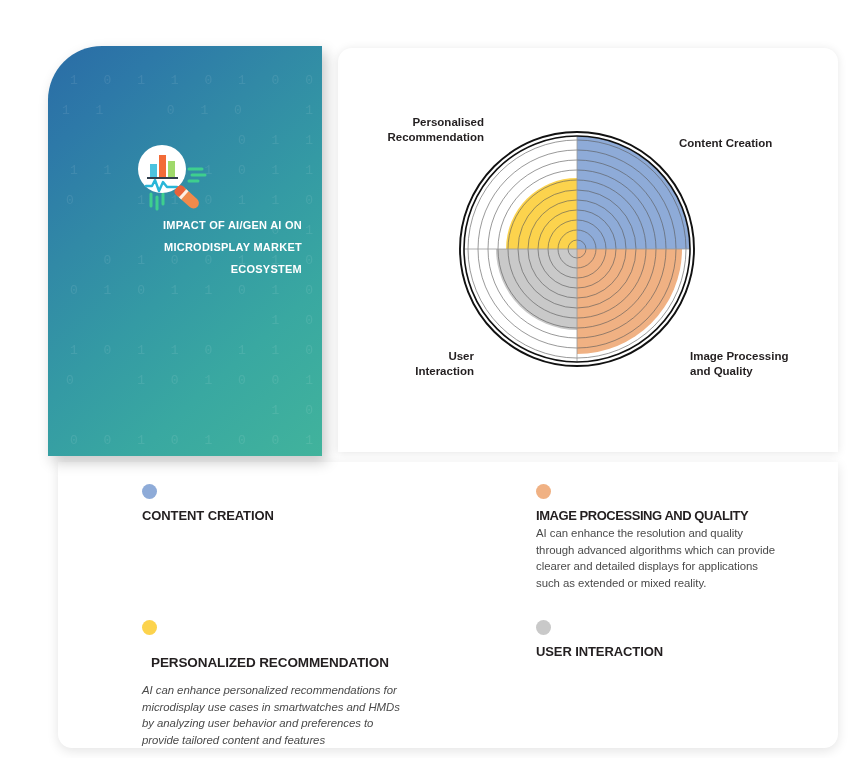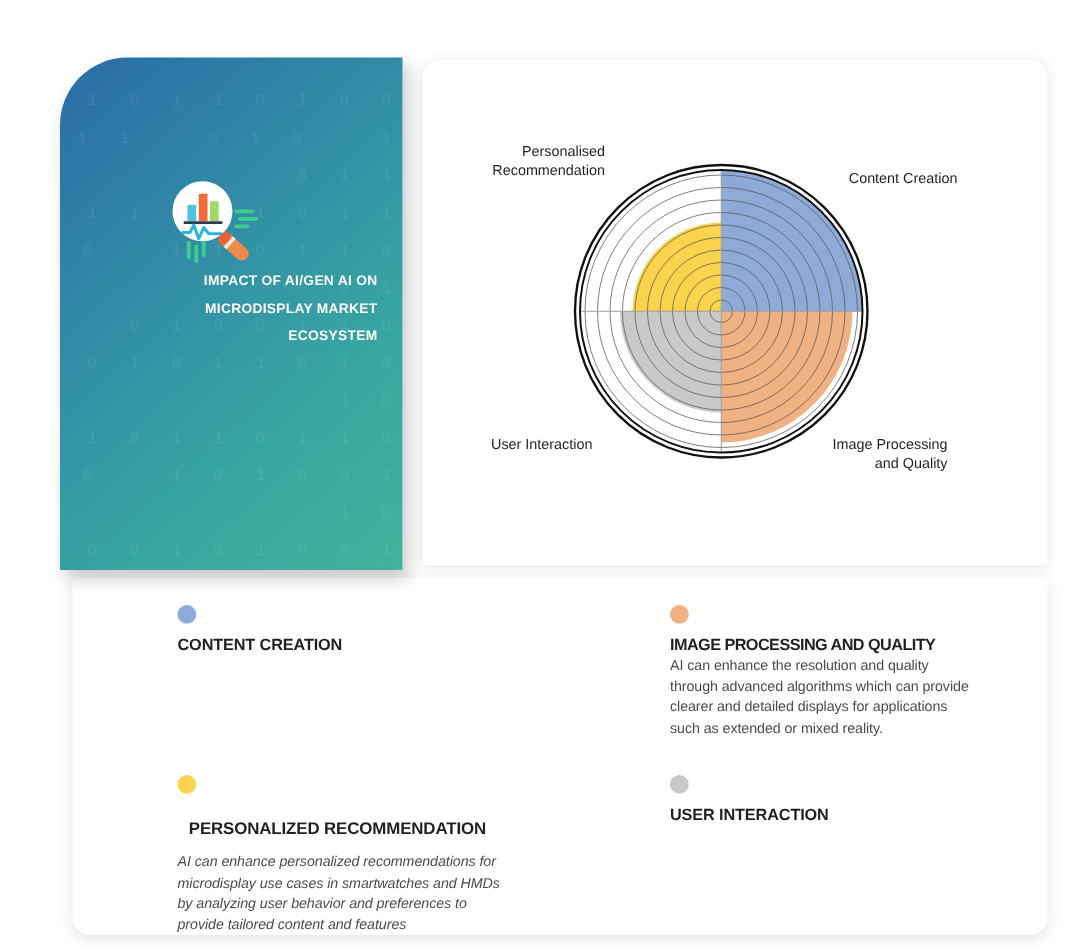--- a/index.html
+++ b/index.html
@@ -95,29 +95,29 @@
 
   
   .hero-icon { position: absolute; left: 88px; top: 96px; width: 76px; height: 72px; }
 
   
   .chart-wrap { position: absolute; left: 390px; top: 100px; width: 400px; height: 300px; }
 
   .chart-label {
     position: absolute;
     font-size: 11.5px;
-    font-weight: normal;
+    font-weight: bold;
     color: #231f20;
     line-height: 15px;
     white-space: pre-line;
   }
   .lbl-pr { right: 306px; top: 15px;  text-align: right; }
   .lbl-cc { left: 289px;  top: 36px;  text-align: left;  }
   .lbl-ui { right: 316px; top: 249px; text-align: right; }
-  .lbl-ip { left: 276px;  top: 249px; text-align: right;  }
+  .lbl-ip { left: 300px;  top: 249px; text-align: left;  }
 
   
   .legend { position: absolute; left: 58px; top: 462px; width: 780px; height: 286px; }
 
   .legend-item { position: absolute; width: 250px; }
   .li-cc { left: 84px;  top: 22px;  }
   .li-ip { left: 478px; top: 22px;  }
   .li-pr { left: 84px;  top: 158px; }
   .li-ui { left: 478px; top: 158px; }
 

